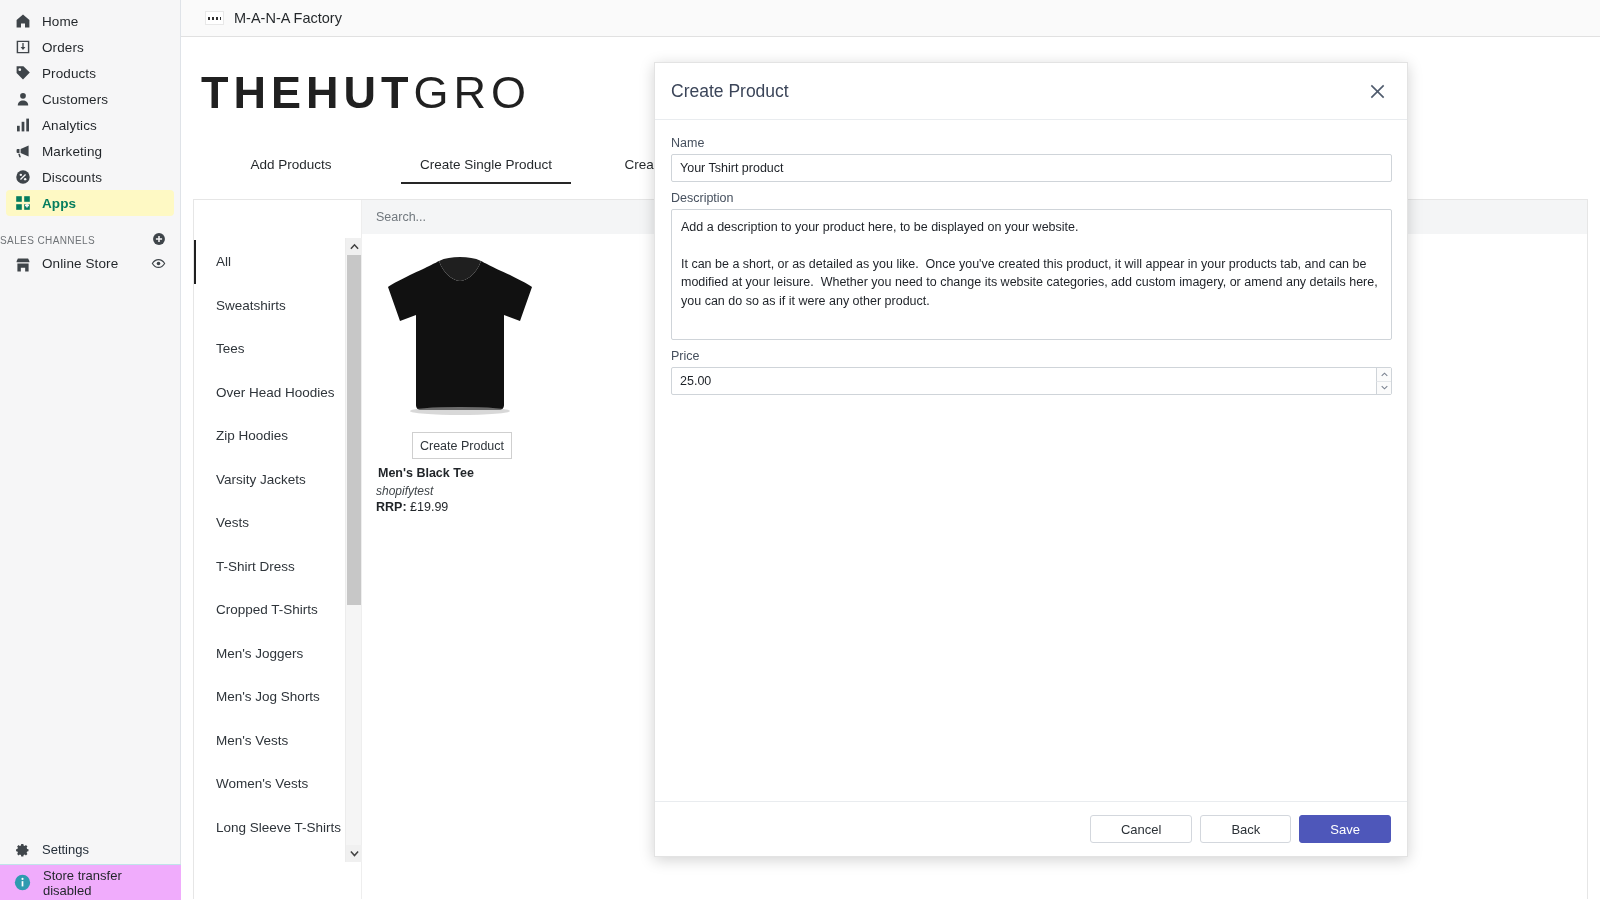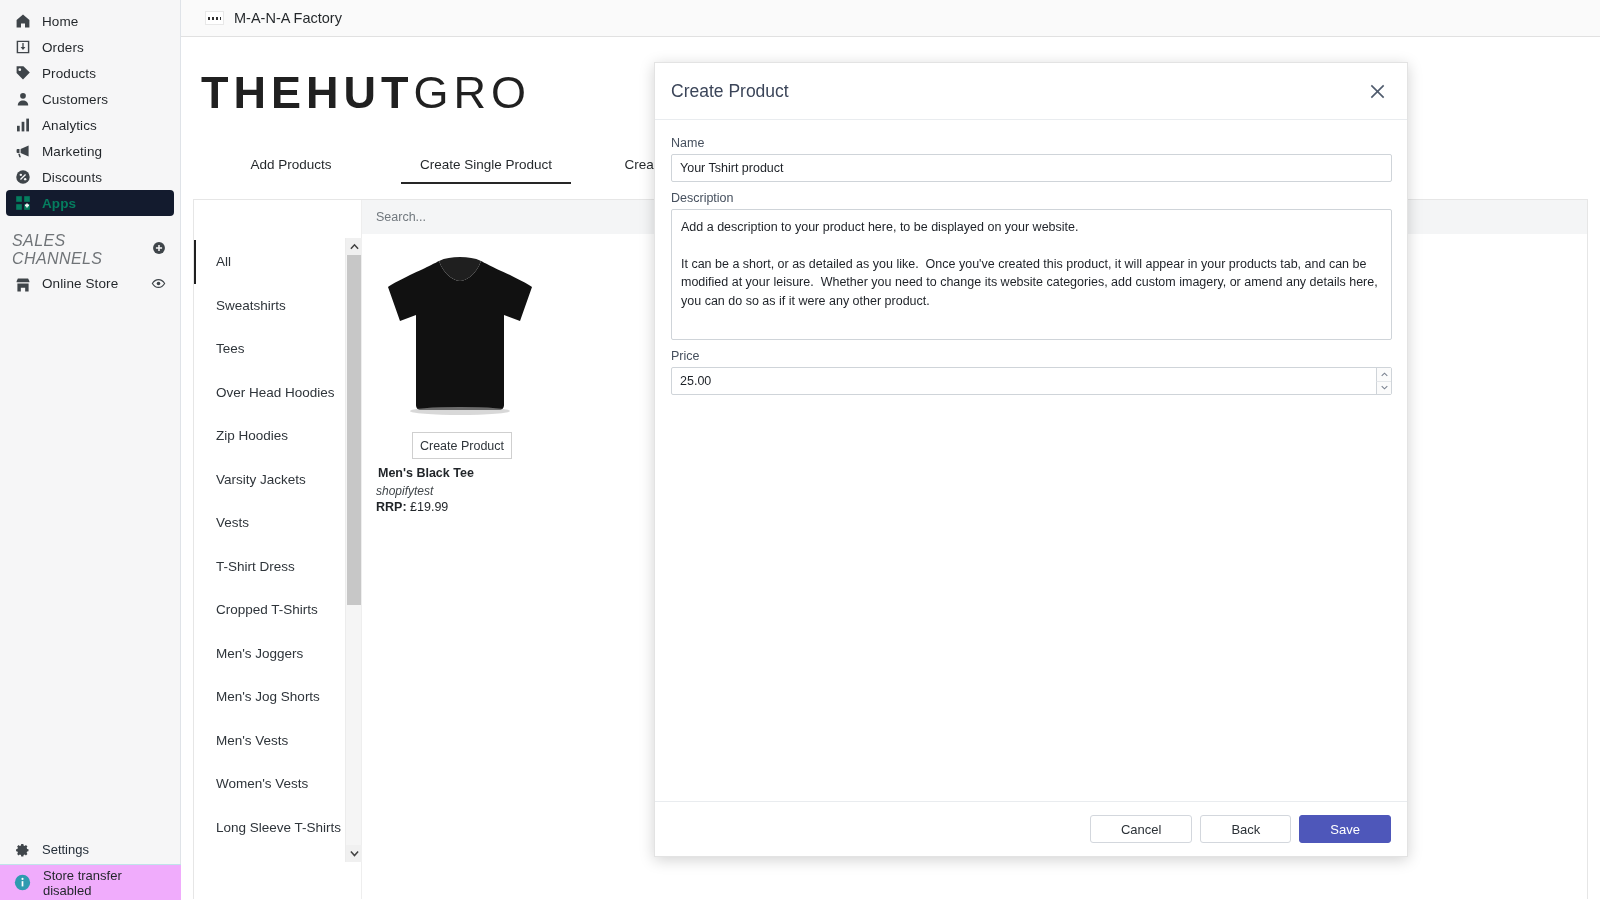--- a/index.html
+++ b/index.html
@@ -31,30 +31,29 @@
     color: #1e2226;
   }
   .nav-row .ico {
     width: 18px; height: 18px;
     margin-right: 10px;
     display: flex; align-items: center; justify-content: center;
     flex: 0 0 18px;
   }
   .nav-row .ico svg { display: block; }
   .nav-row .lbl { font-size: 13.5px; letter-spacing: .1px; }
-  .nav-row.active { background: #0f172a; }
+  .nav-row.active { background: #fef9c3; }
   .nav-row.active .lbl { color: #007b5c; font-weight: 600; }
 
   .sales-head {
     display: flex; align-items: center; justify-content: space-between;
-    margin: 16px 14px 4px 12px;
+    margin: 16px 14px 4px 0;
     color: #6d7175;
-    font-size: 16px;
+    font-size: 10px;
     letter-spacing: .4px;
-    font-style: italic;
   }
   .sales-head .plus { cursor: pointer; }
 
   .nav-bottom { position: absolute; bottom: 0; left: 0; width: 181px; }
   .settings-row {
     display: flex; align-items: center;
     height: 30px; padding: 0 14px;
     cursor: pointer;
   }
   .settings-row .ico { width: 18px; margin-right: 10px; display:flex; align-items:center; }

